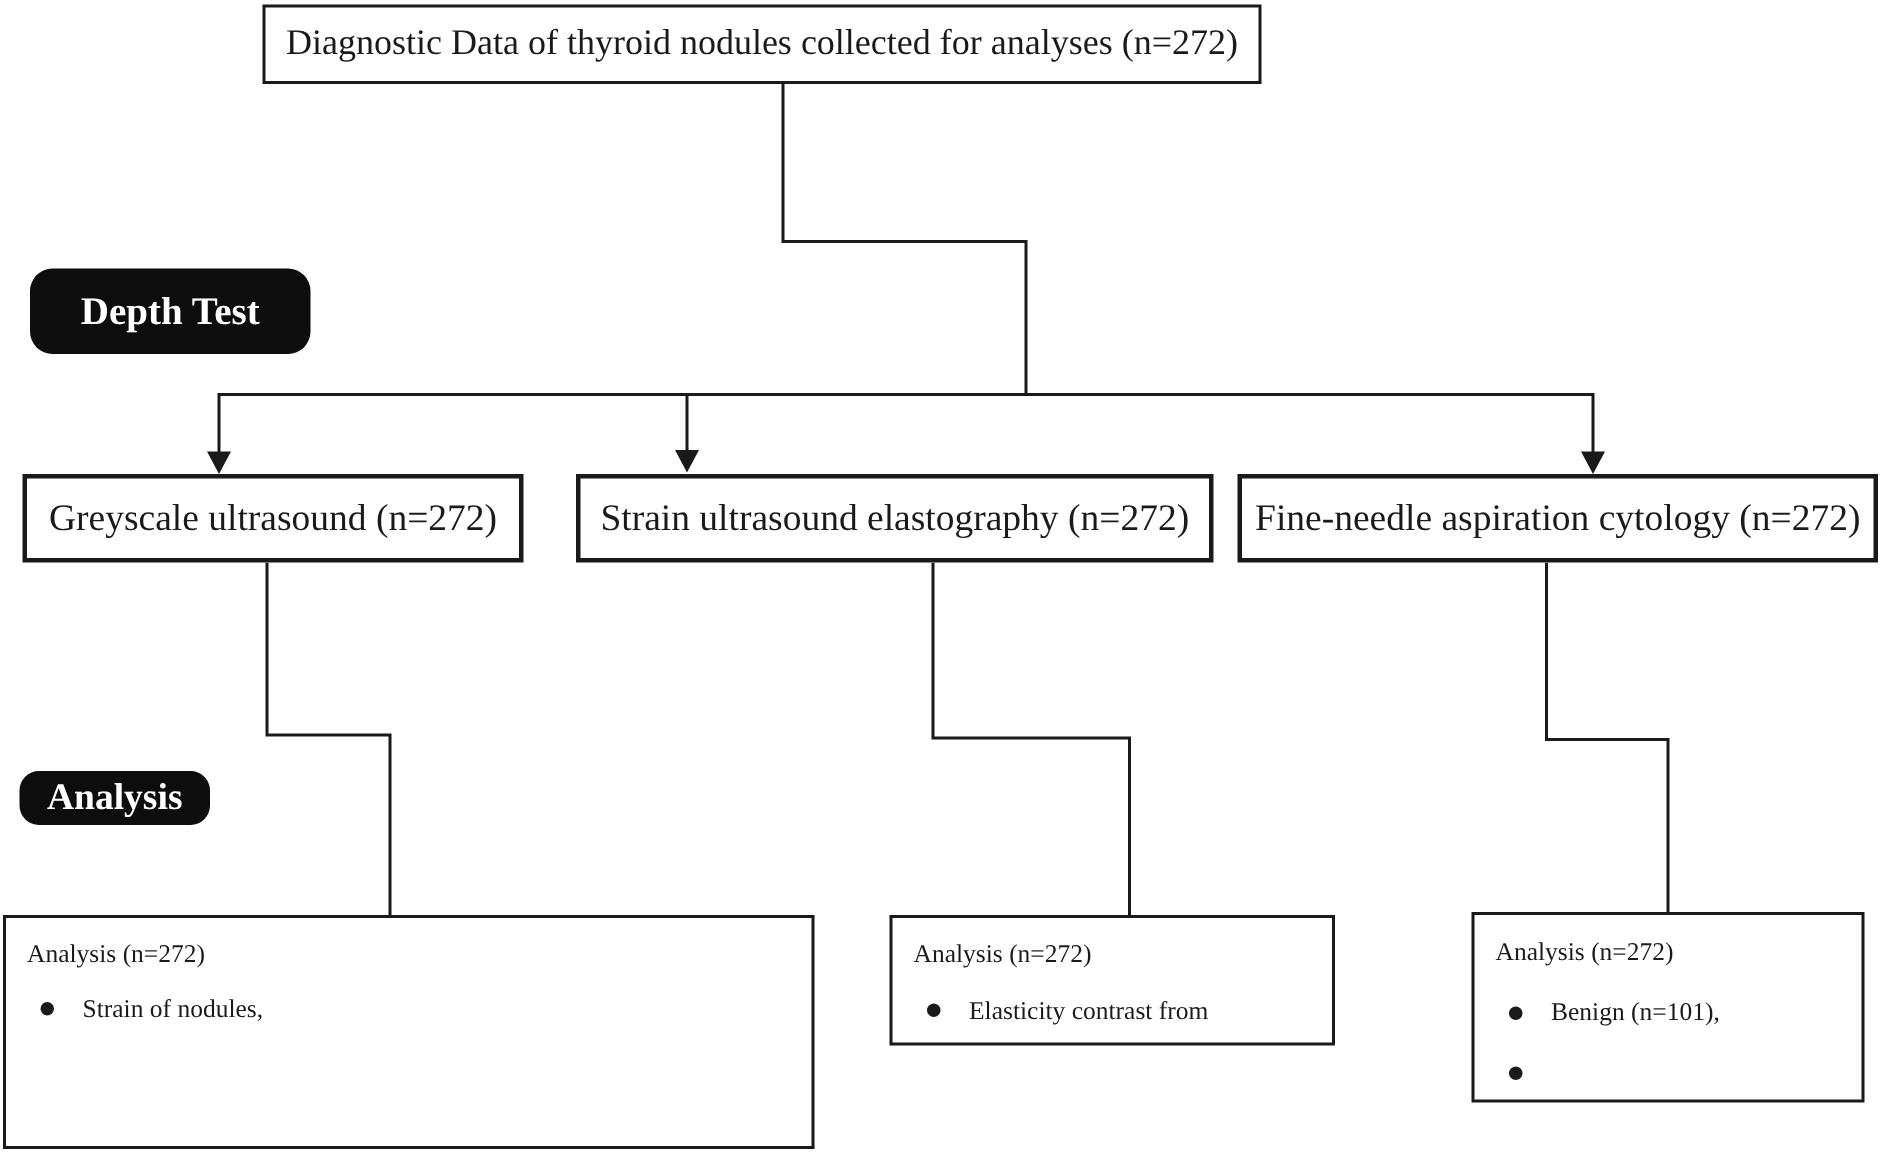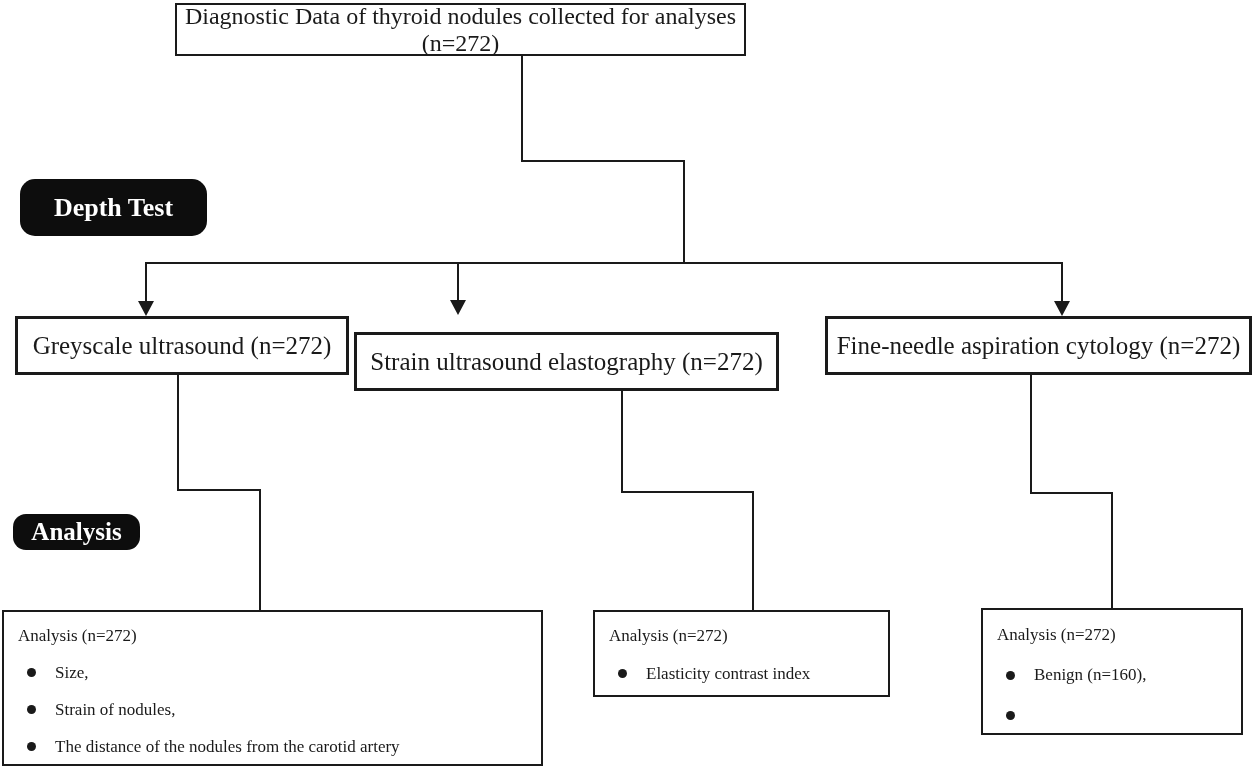--- a/index.html
+++ b/index.html
@@ -23,24 +23,24 @@
   .connectors path{stroke:var(--line);stroke-width:2;fill:none;}
   .connectors polygon{fill:var(--line);stroke:none;}
 
   .box{
     position:absolute;
     background:var(--bg);
     border:2px solid var(--line);
     display:flex;align-items:center;justify-content:center;
     text-align:center;
   }
-  .top-box{left:175px;top:3px;width:571px;height:53px;font-size:24px;}
+  .top-box{left:175px;top:3px;width:666px;height:53px;font-size:24px;}
   .mid-box{top:316px;height:59px;border-width:3px;font-size:25px;}
   .mid-box.greyscale{left:15px;width:334px;}
-  .mid-box.strain{left:354px;width:425px;margin-top:16px;}
+  .mid-box.strain{left:384px;width:425px;}
   .mid-box.fnac{left:825px;width:427px;text-align:right;}
 
   .stage-label{
     position:absolute;
     background:var(--label-bg);
     color:var(--label-text);
     display:flex;align-items:center;justify-content:center;
     font-weight:bold;
   }
   .stage-label.index{left:20px;top:179px;width:187px;height:57px;border-radius:15px;font-size:26px;}
@@ -108,44 +108,36 @@
   </div>
 
   <div class="stage-label analysis">
     <span>Analysis</span>
   </div>
 
   <div class="analysis-box left">
     <div>Analysis (n=272)</div>
     <div class="bullet">
       <span class="dot"></span>
-      <span>Size,</span>
-    </div>
-    <div class="bullet">
-      <span class="dot"></span>
       <span>Strain of nodules,</span>
-    </div>
-    <div class="bullet">
-      <span class="dot"></span>
-      <span>The distance of the nodules from the carotid artery</span>
     </div>
   </div>
 
   <div class="analysis-box mid">
     <div>Analysis (n=272)</div>
     <div class="bullet">
       <span class="dot"></span>
-      <span>Elasticity contrast index</span>
+      <span>Elasticity contrast from</span>
     </div>
   </div>
 
   <div class="analysis-box right">
     <div>Analysis (n=272)</div>
     <div class="bullet">
       <span class="dot"></span>
-      <span>Benign (n=160),</span>
+      <span>Benign (n=101),</span>
     </div>
     <div class="bullet">
       <span class="dot"></span>
     </div>
   </div>
 
 </div>
 
 </body></html>

